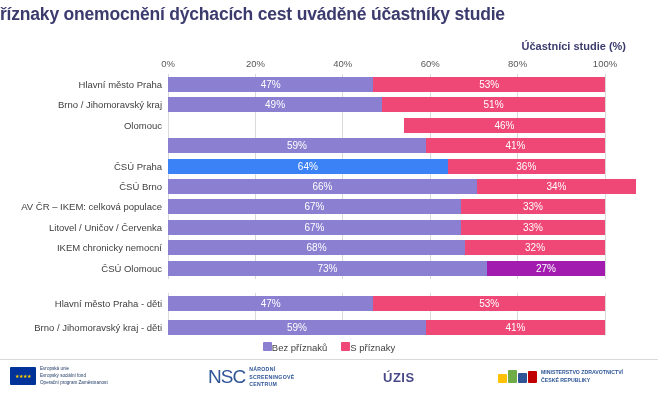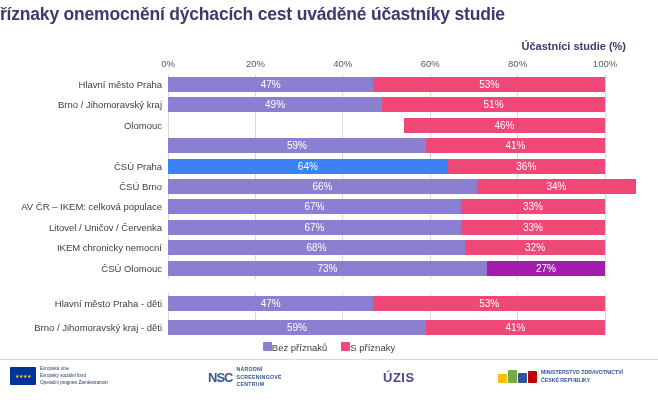--- a/index.html
+++ b/index.html
@@ -159,22 +159,22 @@
     font-size: 5px;
     letter-spacing: -0.5px;
   }
   .eu-text {
     font-size: 4.6px;
     color: #1f3864;
     line-height: 1.5;
     white-space: nowrap;
   }
   .nsc-mark {
-    font-size: 13px;
-    font-weight: bold;
+    font-size: 19px;
+    font-weight: normal;
     color: #2f5597;
     letter-spacing: -1px;
   }
   .nsc-text {
     font-size: 5.2px;
     font-weight: bold;
     color: #2f5597;
     line-height: 1.45;
     letter-spacing: 0.3px;
     white-space: nowrap;

